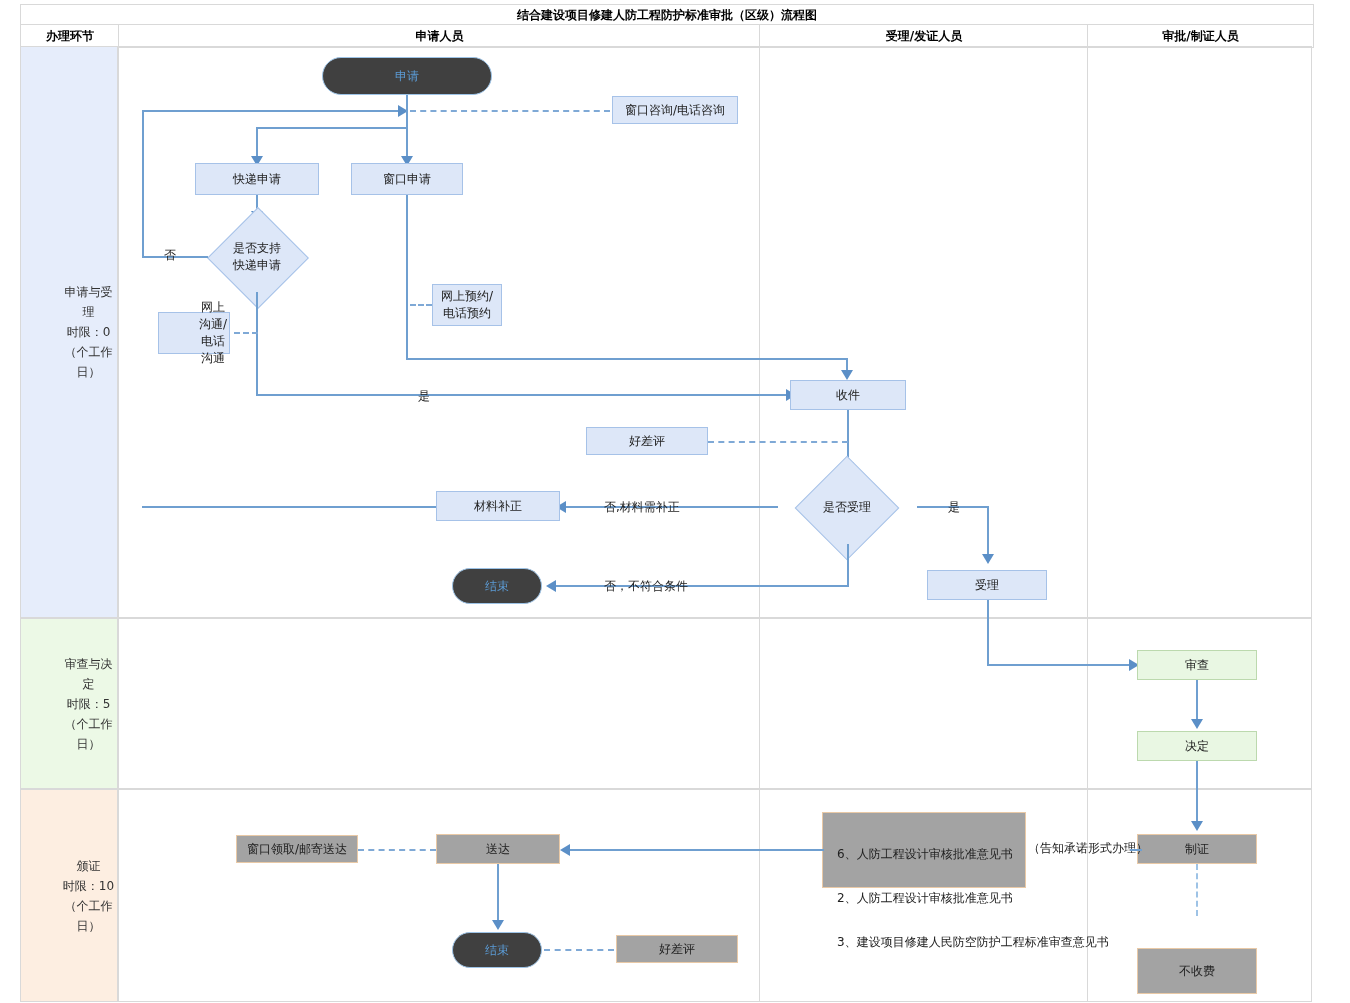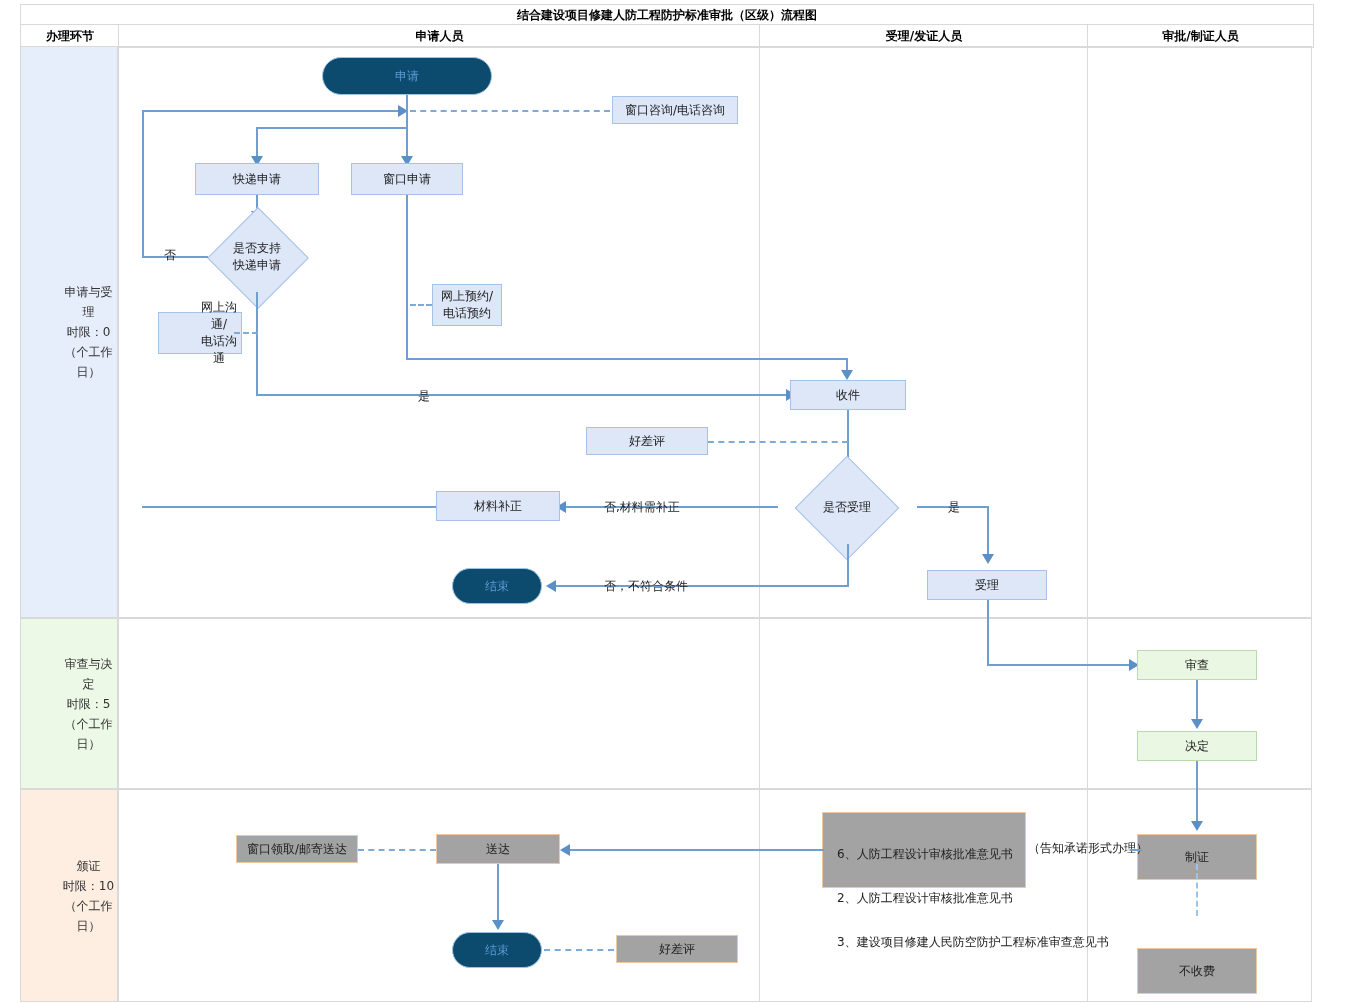--- a/index.html
+++ b/index.html
@@ -25,21 +25,21 @@
   .vline{position:absolute;width:1px;background:#d9d9d9;}
 
   
   .node{position:absolute;box-sizing:border-box;display:flex;align-items:center;
     justify-content:center;text-align:center;font-size:12px;line-height:17px;white-space:pre-line;}
   .n-blue{background:#dde7f8;border:1px solid #a6c2e8;color:#222;}
   .n-green{background:#e9f7e3;border:1px solid #bcd9ae;color:#222;}
   .n-orange{background:#a3a3a3;border:1px solid #e9c9a6;color:#222;}
 
   .term{position:absolute;box-sizing:border-box;display:flex;align-items:center;justify-content:center;
-    border:1.4px solid #9dc3e6;border-radius:26px;background:#0c4a6e;color:#5b9bd5;font-size:12px;}
+    border:1.4px solid #9dc3e6;border-radius:26px;background:#404040;color:#5b9bd5;font-size:12px;}
 
   .dia{position:absolute;}
   .dia .shape{position:absolute;inset:0;background:#dde7f8;border:1px solid #a6c2e8;
     transform:rotate(45deg);}
   .dia .txt{position:absolute;inset:0;display:flex;align-items:center;justify-content:center;
     text-align:center;font-size:12px;line-height:17px;white-space:pre-line;color:#222;z-index:2;}
 
   
   .ch{position:absolute;height:2px;background:#6f9fd0;}
   .cv{position:absolute;width:2px;background:#6f9fd0;}
@@ -140,21 +140,21 @@
 
   <div class="ch" style="left:142px;top:256px;width:66px;"></div>
   <div class="cv" style="left:142px;top:110px;height:147px;"></div>
   <div class="lbl" style="left:164px;top:247px;">否</div>
 
   <div class="cv" style="left:256px;top:292px;height:104px;"></div>
   <div class="ch" style="left:256px;top:394px;width:534px;"></div>
   <div class="arr arr-r" style="left:786px;top:389px;"></div>
   <div class="lbl" style="left:418px;top:388px;">是</div>
 
-  <div class="node n-blue" style="left:158px;top:312px;width:84px;height:42px;padding-left:38px;">
+  <div class="node n-blue" style="left:158px;top:312px;width:72px;height:42px;padding-left:38px;">
     <span>网上沟通/
 电话沟通</span>
   </div>
   <div class="dh" style="left:234px;top:332px;width:24px;"></div>
 
   <div class="cv" style="left:406px;top:195px;height:165px;"></div>
   <div class="dh" style="left:410px;top:304px;width:22px;"></div>
   <div class="node n-blue" style="left:432px;top:284px;width:70px;height:42px;">
     <span>网上预约/
 电话预约</span>
@@ -217,21 +217,21 @@
   <div class="cv" style="left:1196px;top:680px;height:45px;"></div>
   <div class="arr arr-d" style="left:1191px;top:719px;"></div>
 
   <div class="node n-green" style="left:1137px;top:731px;width:120px;height:30px;">
     <span>决定</span>
   </div>
 
   <div class="cv" style="left:1196px;top:761px;height:66px;"></div>
   <div class="arr arr-d" style="left:1191px;top:821px;"></div>
 
-  <div class="node n-orange" style="left:1137px;top:834px;width:120px;height:46px;">
+  <div class="node n-orange" style="left:1137px;top:834px;width:120px;height:30px;">
     <span>制证</span>
   </div>
 
   <div class="dv" style="left:1196px;top:864px;height:52px;"></div>
 
   <div class="node n-orange" style="left:1137px;top:948px;width:120px;height:46px;">
     <span>不收费</span>
   </div>
 
   <div class="node n-orange doclist" style="left:822px;top:812px;width:204px;height:76px;

